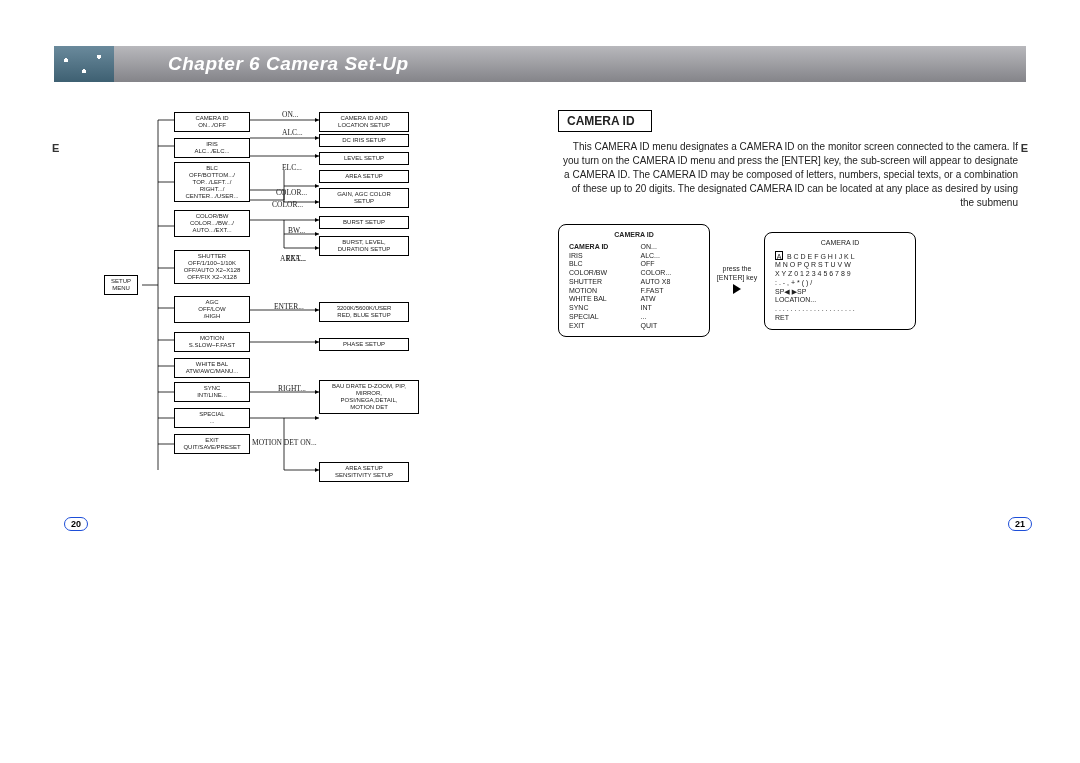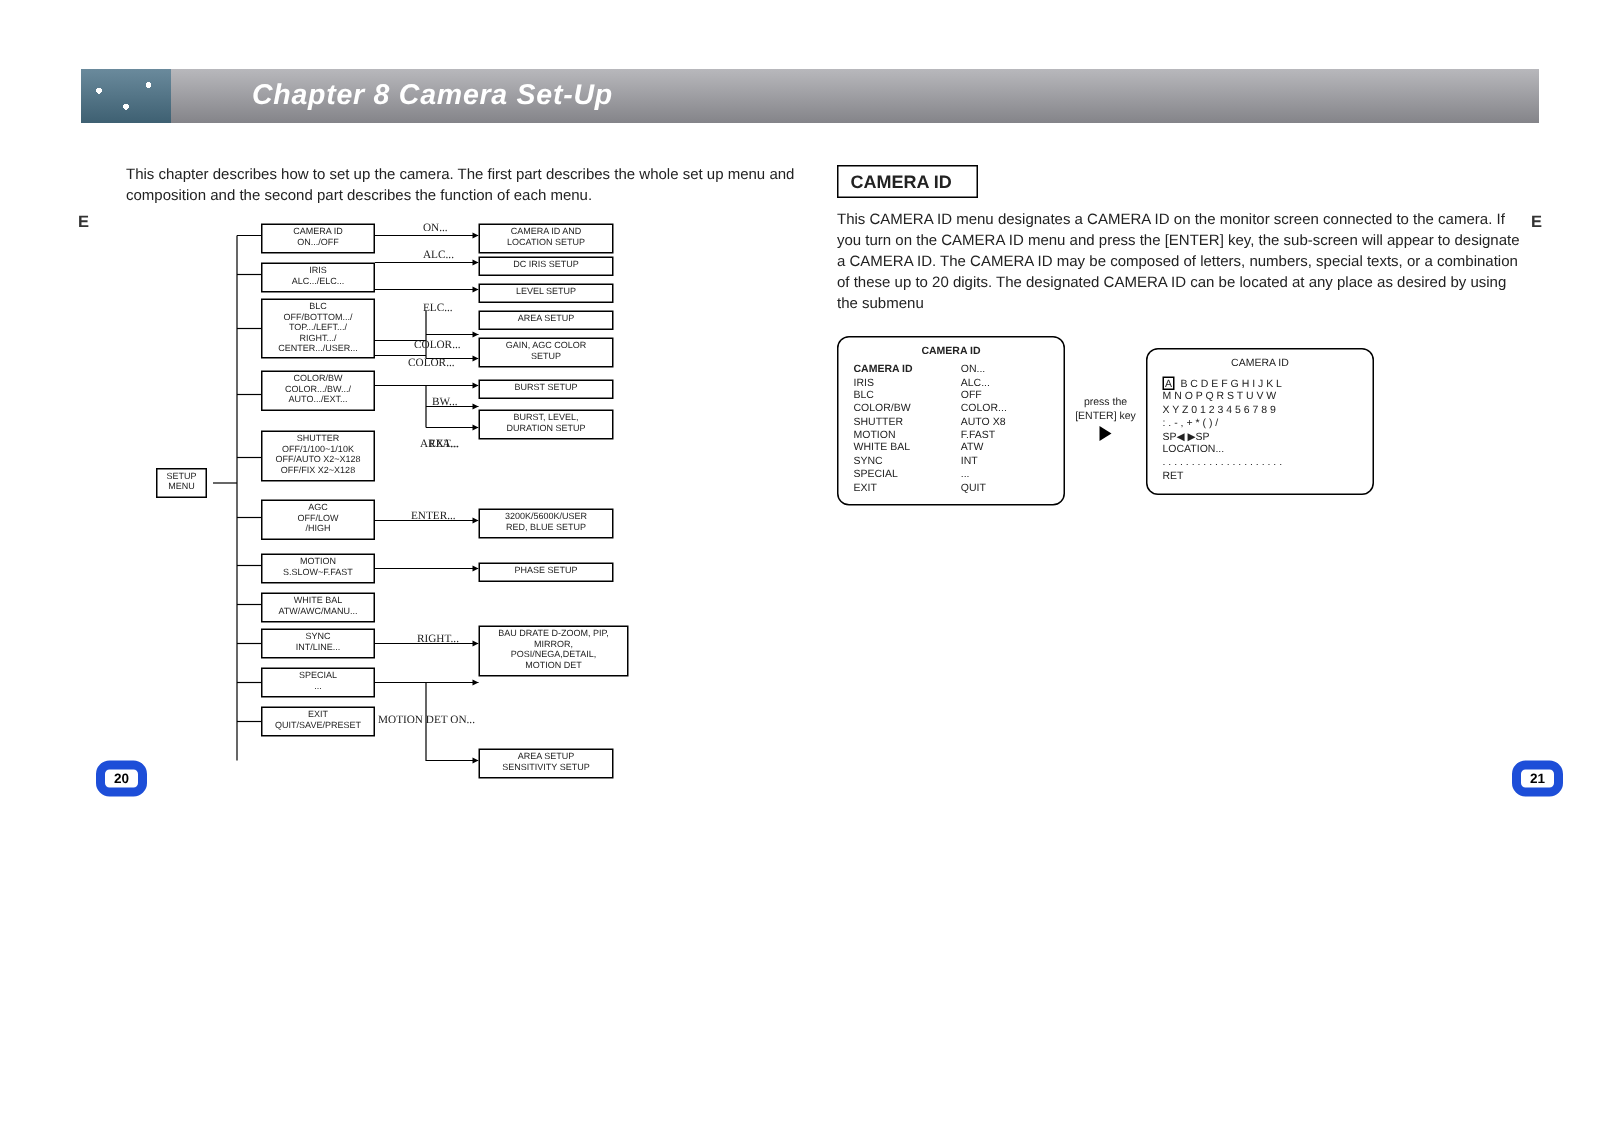--- a/index.html
+++ b/index.html
@@ -88,21 +88,21 @@
 
   
   .section-title {
     display: inline-block;
     border: 1px solid #000;
     padding: 3px 16px 3px 8px;
     font-weight: bold;
     font-size: 12px;
     margin-bottom: 8px;
   }
-  .body-text { font-size: 10px; line-height: 1.4; margin-bottom: 14px; }
+  .body-text { font-size: 10px; line-height: 1.4; margin-bottom: 14px; text-align: right; }
 
   .screens {
     display: flex;
     align-items: center;
     gap: 6px;
     font-size: 7px;
   }
   .screen {
     border: 1px solid #000;
     border-radius: 8px;
@@ -129,40 +129,39 @@
     width: 0; height: 0;
     border-left: 8px solid #000;
     border-top: 5px solid transparent;
     border-bottom: 5px solid transparent;
     margin: 2px auto;
   }
 
   .page-num {
     position: absolute;
     bottom: 232px;
-    border: 6px solid #1d4ed8;
+    border: 1px solid #1d4ed8;
     border-radius: 9px;
     font-size: 9px;
     font-weight: bold;
     padding: 1px 6px;
   }
   .page-num.left { left: 64px; }
-  .page-num.right { right: 38px; text-align: right; }
+  .page-num.right { right: 48px; text-align: right; }
 </style>
 </head>
 <body>
 
 <div class="header-band">
   <div class="header-decor"></div>
-  <div class="chapter-title">Chapter 8    Camera Set-Up</div>
+  <div class="chapter-title">Chapter 6    Camera Set-Up</div>
 </div>
 
 <div class="page-left">
   <span class="side-letter left">E</span>
-  <p class="intro">This chapter describes how to set up the camera. The first part describes the whole set up menu and composition and the second part describes the function of each menu.</p>
 
   <div class="diagram">
     <svg class="wires">
       <g stroke="#000" stroke-width="0.8" fill="none">
 
         <path d="M38 175 H54"></path>
         <path d="M54 10 V360"></path>
 
         <path d="M54 10 H70"></path>
           <path d="M54 36 H70"></path>

